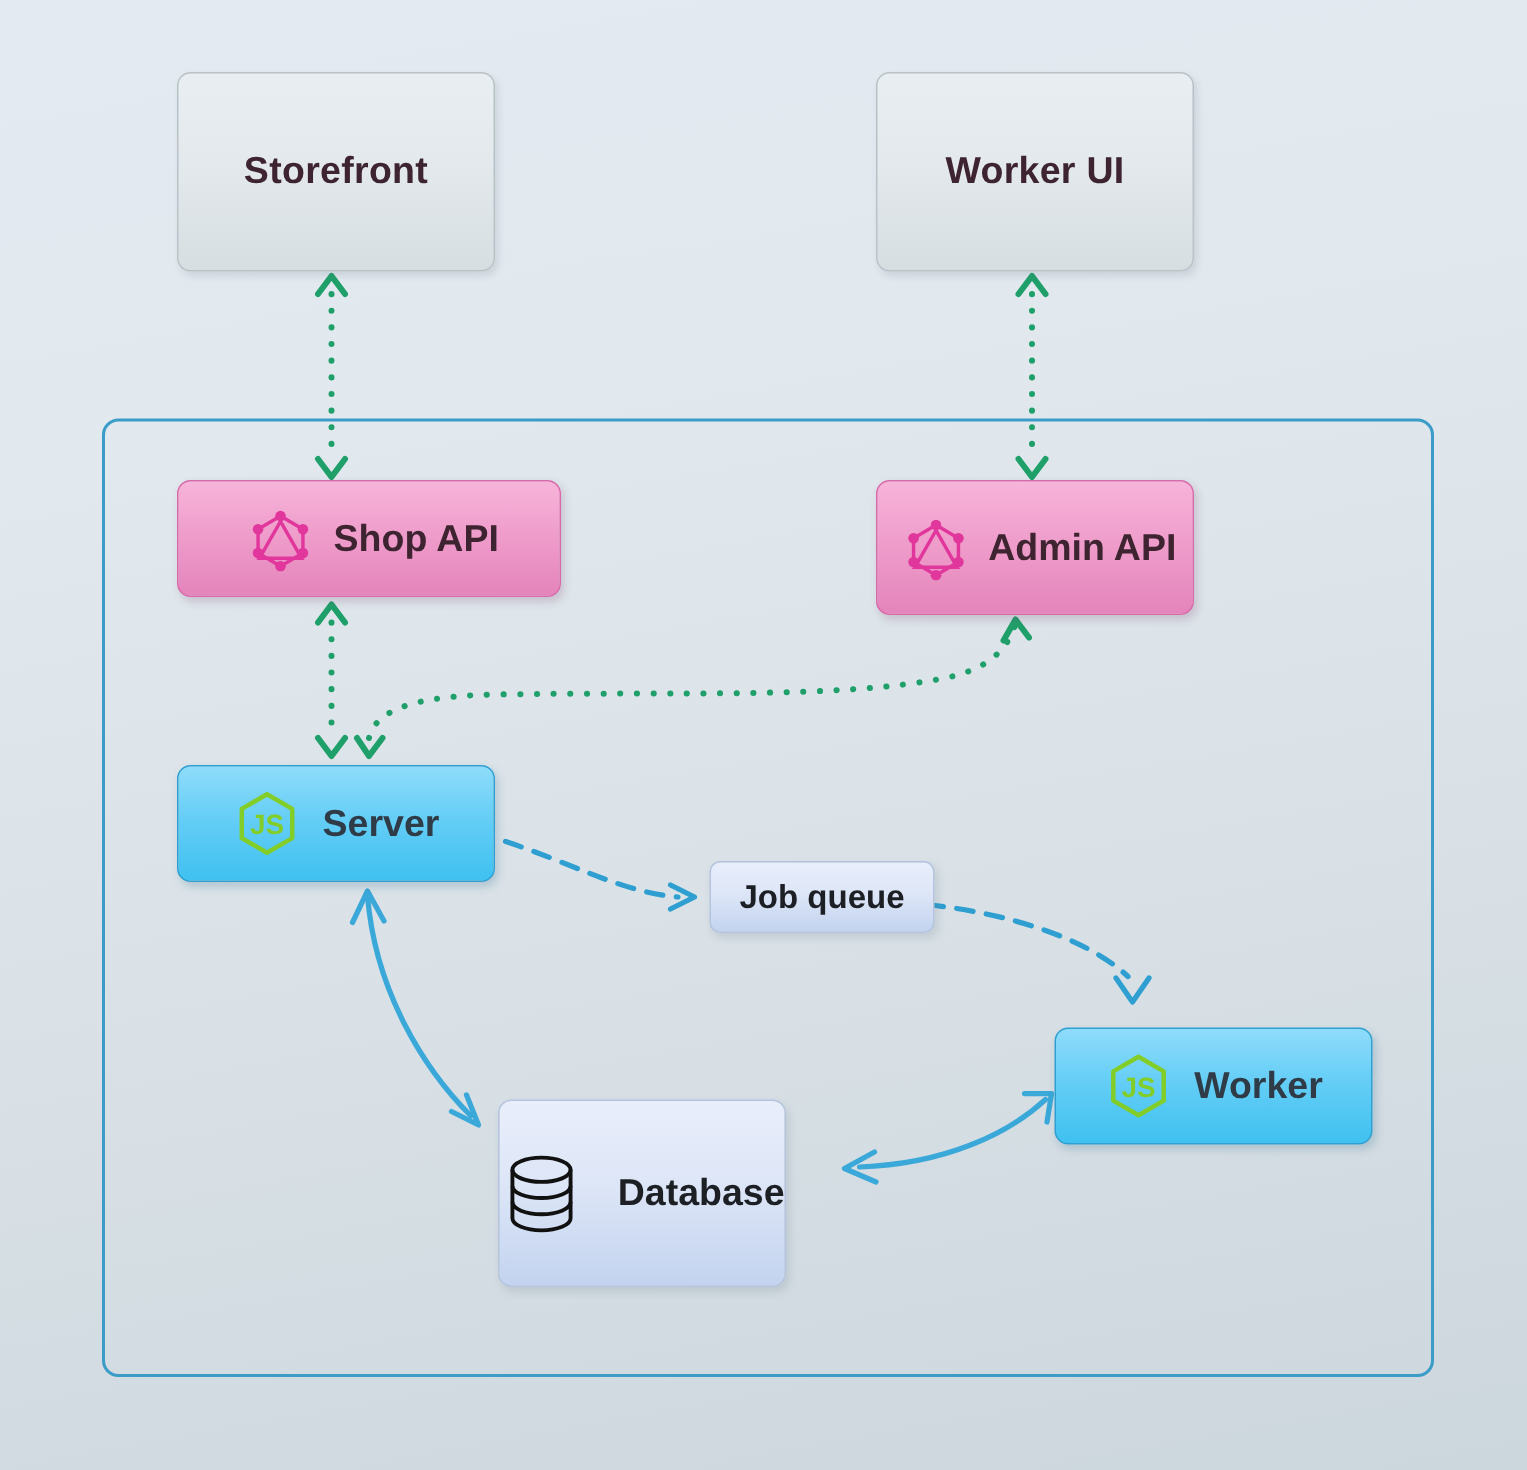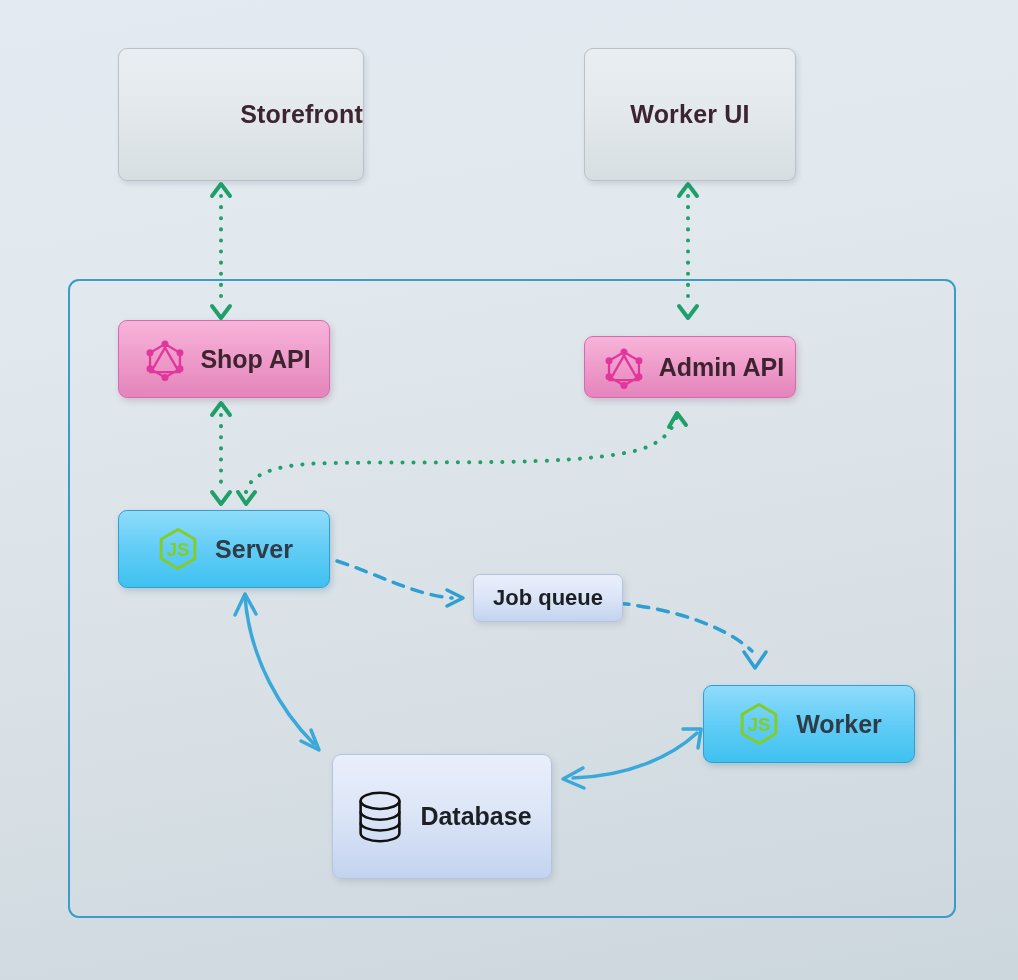--- a/index.html
+++ b/index.html
@@ -153,49 +153,49 @@
 
     <g>
       <path d="M 573,778 C 630,776 672,756 697,733" fill="none" stroke="#3aa8d8" stroke-width="3.5" stroke-linecap="round"></path>
       <polyline points="583,768 563,779 584,788" fill="none" stroke="#3aa8d8" stroke-width="3.5" stroke-linecap="round" stroke-linejoin="round"></polyline>
       <polyline points="683,729 701,729 698,748" fill="none" stroke="#3aa8d8" stroke-width="3.5" stroke-linecap="round" stroke-linejoin="round"></polyline>
     </g>
   </svg>
 
   <div id="container-box"></div>
 
-  <div class="node node-plain" style="left:118px; top:48px; width:246px; height:133px;justify-content:flex-end;">
+  <div class="node node-plain" style="left:118px; top:48px; width:212px; height:133px;">
     <span class="label">Storefront</span>
   </div>
 
   <div class="node node-plain" style="left:584px; top:48px; width:212px; height:133px;">
     <span class="label">Worker UI</span>
   </div>
 
-  <div class="node node-api" style="left:118px; top:320px; width:212px; height:78px;">
+  <div class="node node-api" style="left:118px; top:320px; width:256px; height:78px;">
     <span class="icon-box">
       <svg width="44" height="44" viewBox="0 0 50 50">
         <g stroke="#e1369c" stroke-width="2.6" fill="none">
           <path d="M25 8 L42 18 L42 36 L25 46 L8 36 L8 18 Z"></path>
           <path d="M25 12 L41 40 L9 40 Z"></path>
         </g>
         <g fill="#e1369c">
           <circle cx="25" cy="8" r="4"></circle>
           <circle cx="42" cy="18" r="4"></circle>
           <circle cx="42" cy="36" r="4"></circle>
           <circle cx="25" cy="46" r="4"></circle>
           <circle cx="8" cy="36" r="4"></circle>
           <circle cx="8" cy="18" r="4"></circle>
         </g>
       </svg>
     </span>
     <span class="label">Shop API</span>
   </div>
 
-  <div class="node node-api" style="left:584px; top:336px; width:212px; height:62px;">
+  <div class="node node-api" style="left:584px; top:320px; width:212px; height:90px;">
     <span class="icon-box">
       <svg width="44" height="44" viewBox="0 0 50 50">
         <g stroke="#e1369c" stroke-width="2.6" fill="none">
           <path d="M25 8 L42 18 L42 36 L25 46 L8 36 L8 18 Z"></path>
           <path d="M25 12 L41 40 L9 40 Z"></path>
         </g>
         <g fill="#e1369c">
           <circle cx="25" cy="8" r="4"></circle>
           <circle cx="42" cy="18" r="4"></circle>
           <circle cx="42" cy="36" r="4"></circle>
@@ -225,21 +225,21 @@
   <div class="node node-service" style="left:703px; top:685px; width:212px; height:78px;">
     <span class="icon-box">
       <svg width="46" height="46" viewBox="0 0 52 52">
         <path d="M26 4 L45 15 L45 37 L26 48 L7 37 L7 15 Z" fill="none" stroke="#83cd29" stroke-width="3.4" stroke-linejoin="round"></path>
         <text x="26" y="34" text-anchor="middle" font-family="&quot;Liberation Sans&quot;, sans-serif" font-size="21" font-weight="bold" fill="#83cd29">JS</text>
       </svg>
     </span>
     <span class="label">Worker</span>
   </div>
 
-  <div class="node node-store with-icon" style="left:332px; top:754px; width:220px; height:125px;">
+  <div class="node node-store with-icon" style="left:332px; top:733px; width:192px; height:125px;justify-content:space-between;">
     <span class="icon-box">
       <svg width="48" height="56" viewBox="0 0 44 52">
         <g fill="none" stroke="#111111" stroke-width="2.4">
           <ellipse cx="22" cy="11" rx="18" ry="7.5"></ellipse>
           <path d="M4 11 L4 41 C4 45.2 12.1 48.5 22 48.5 C31.9 48.5 40 45.2 40 41 L40 11"></path>
           <path d="M4 21 C4 25.2 12.1 28.5 22 28.5 C31.9 28.5 40 25.2 40 21"></path>
           <path d="M4 31 C4 35.2 12.1 38.5 22 38.5 C31.9 38.5 40 35.2 40 31"></path>
         </g>
       </svg>
     </span>

